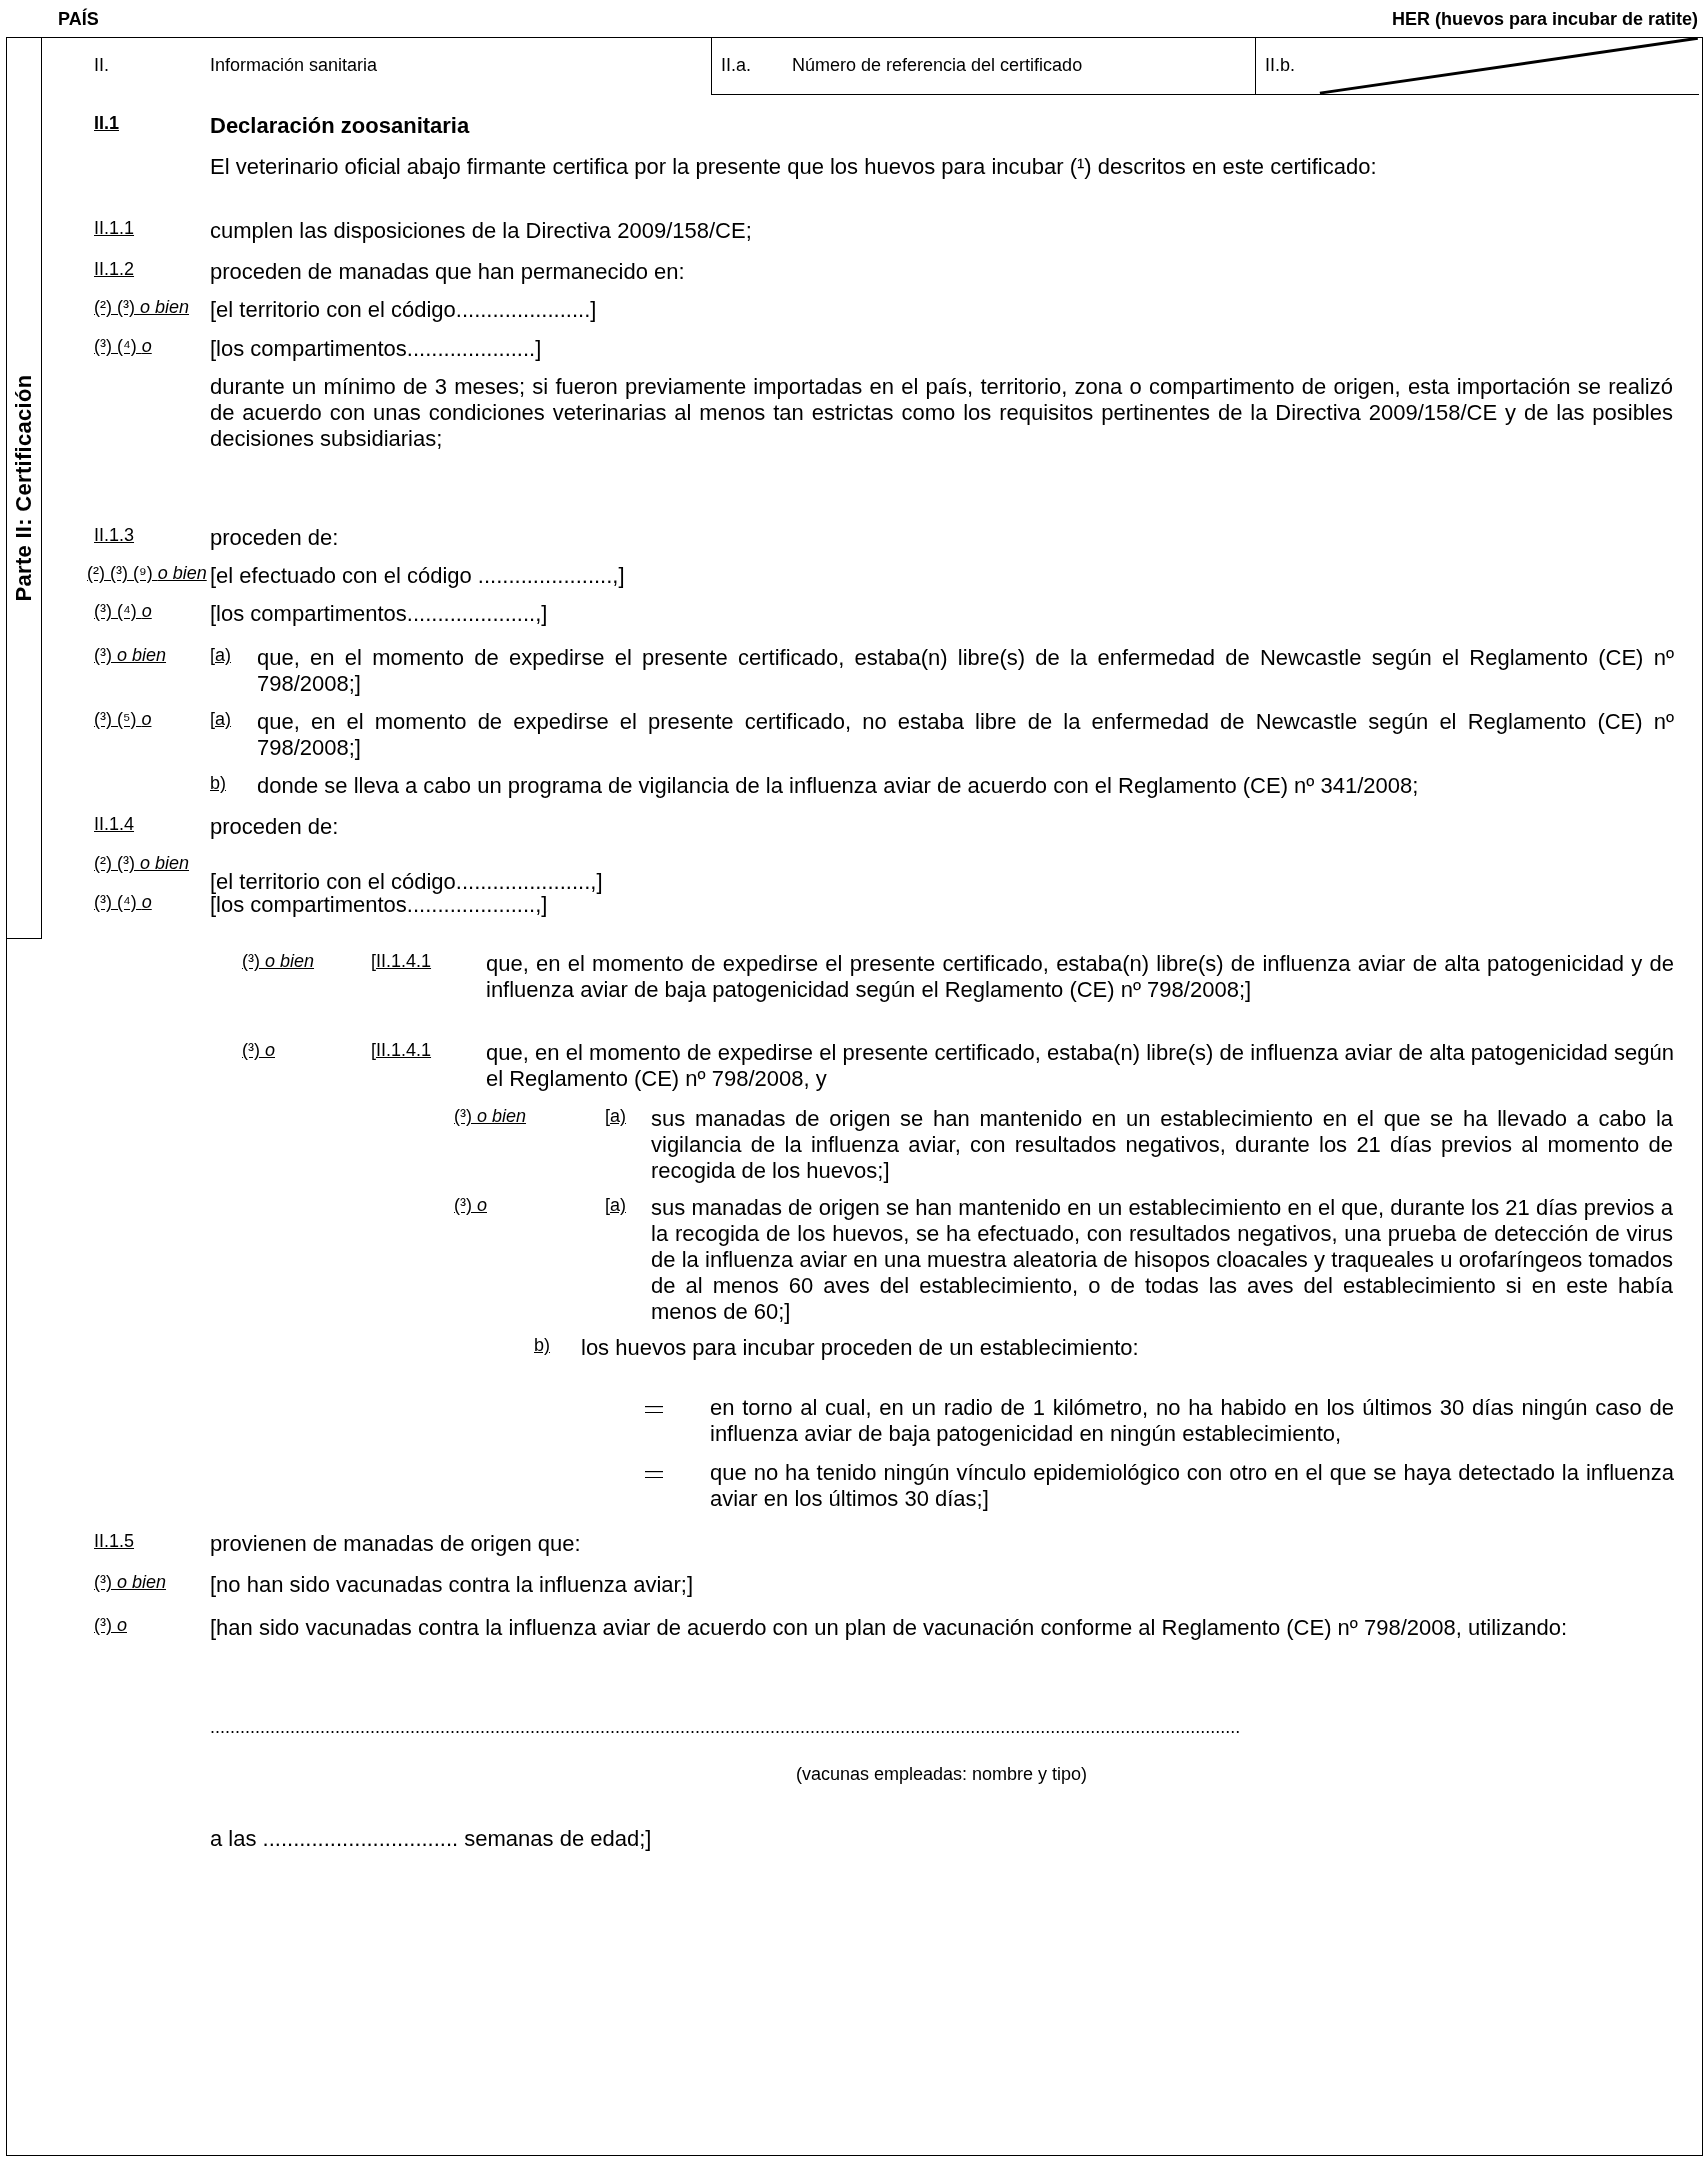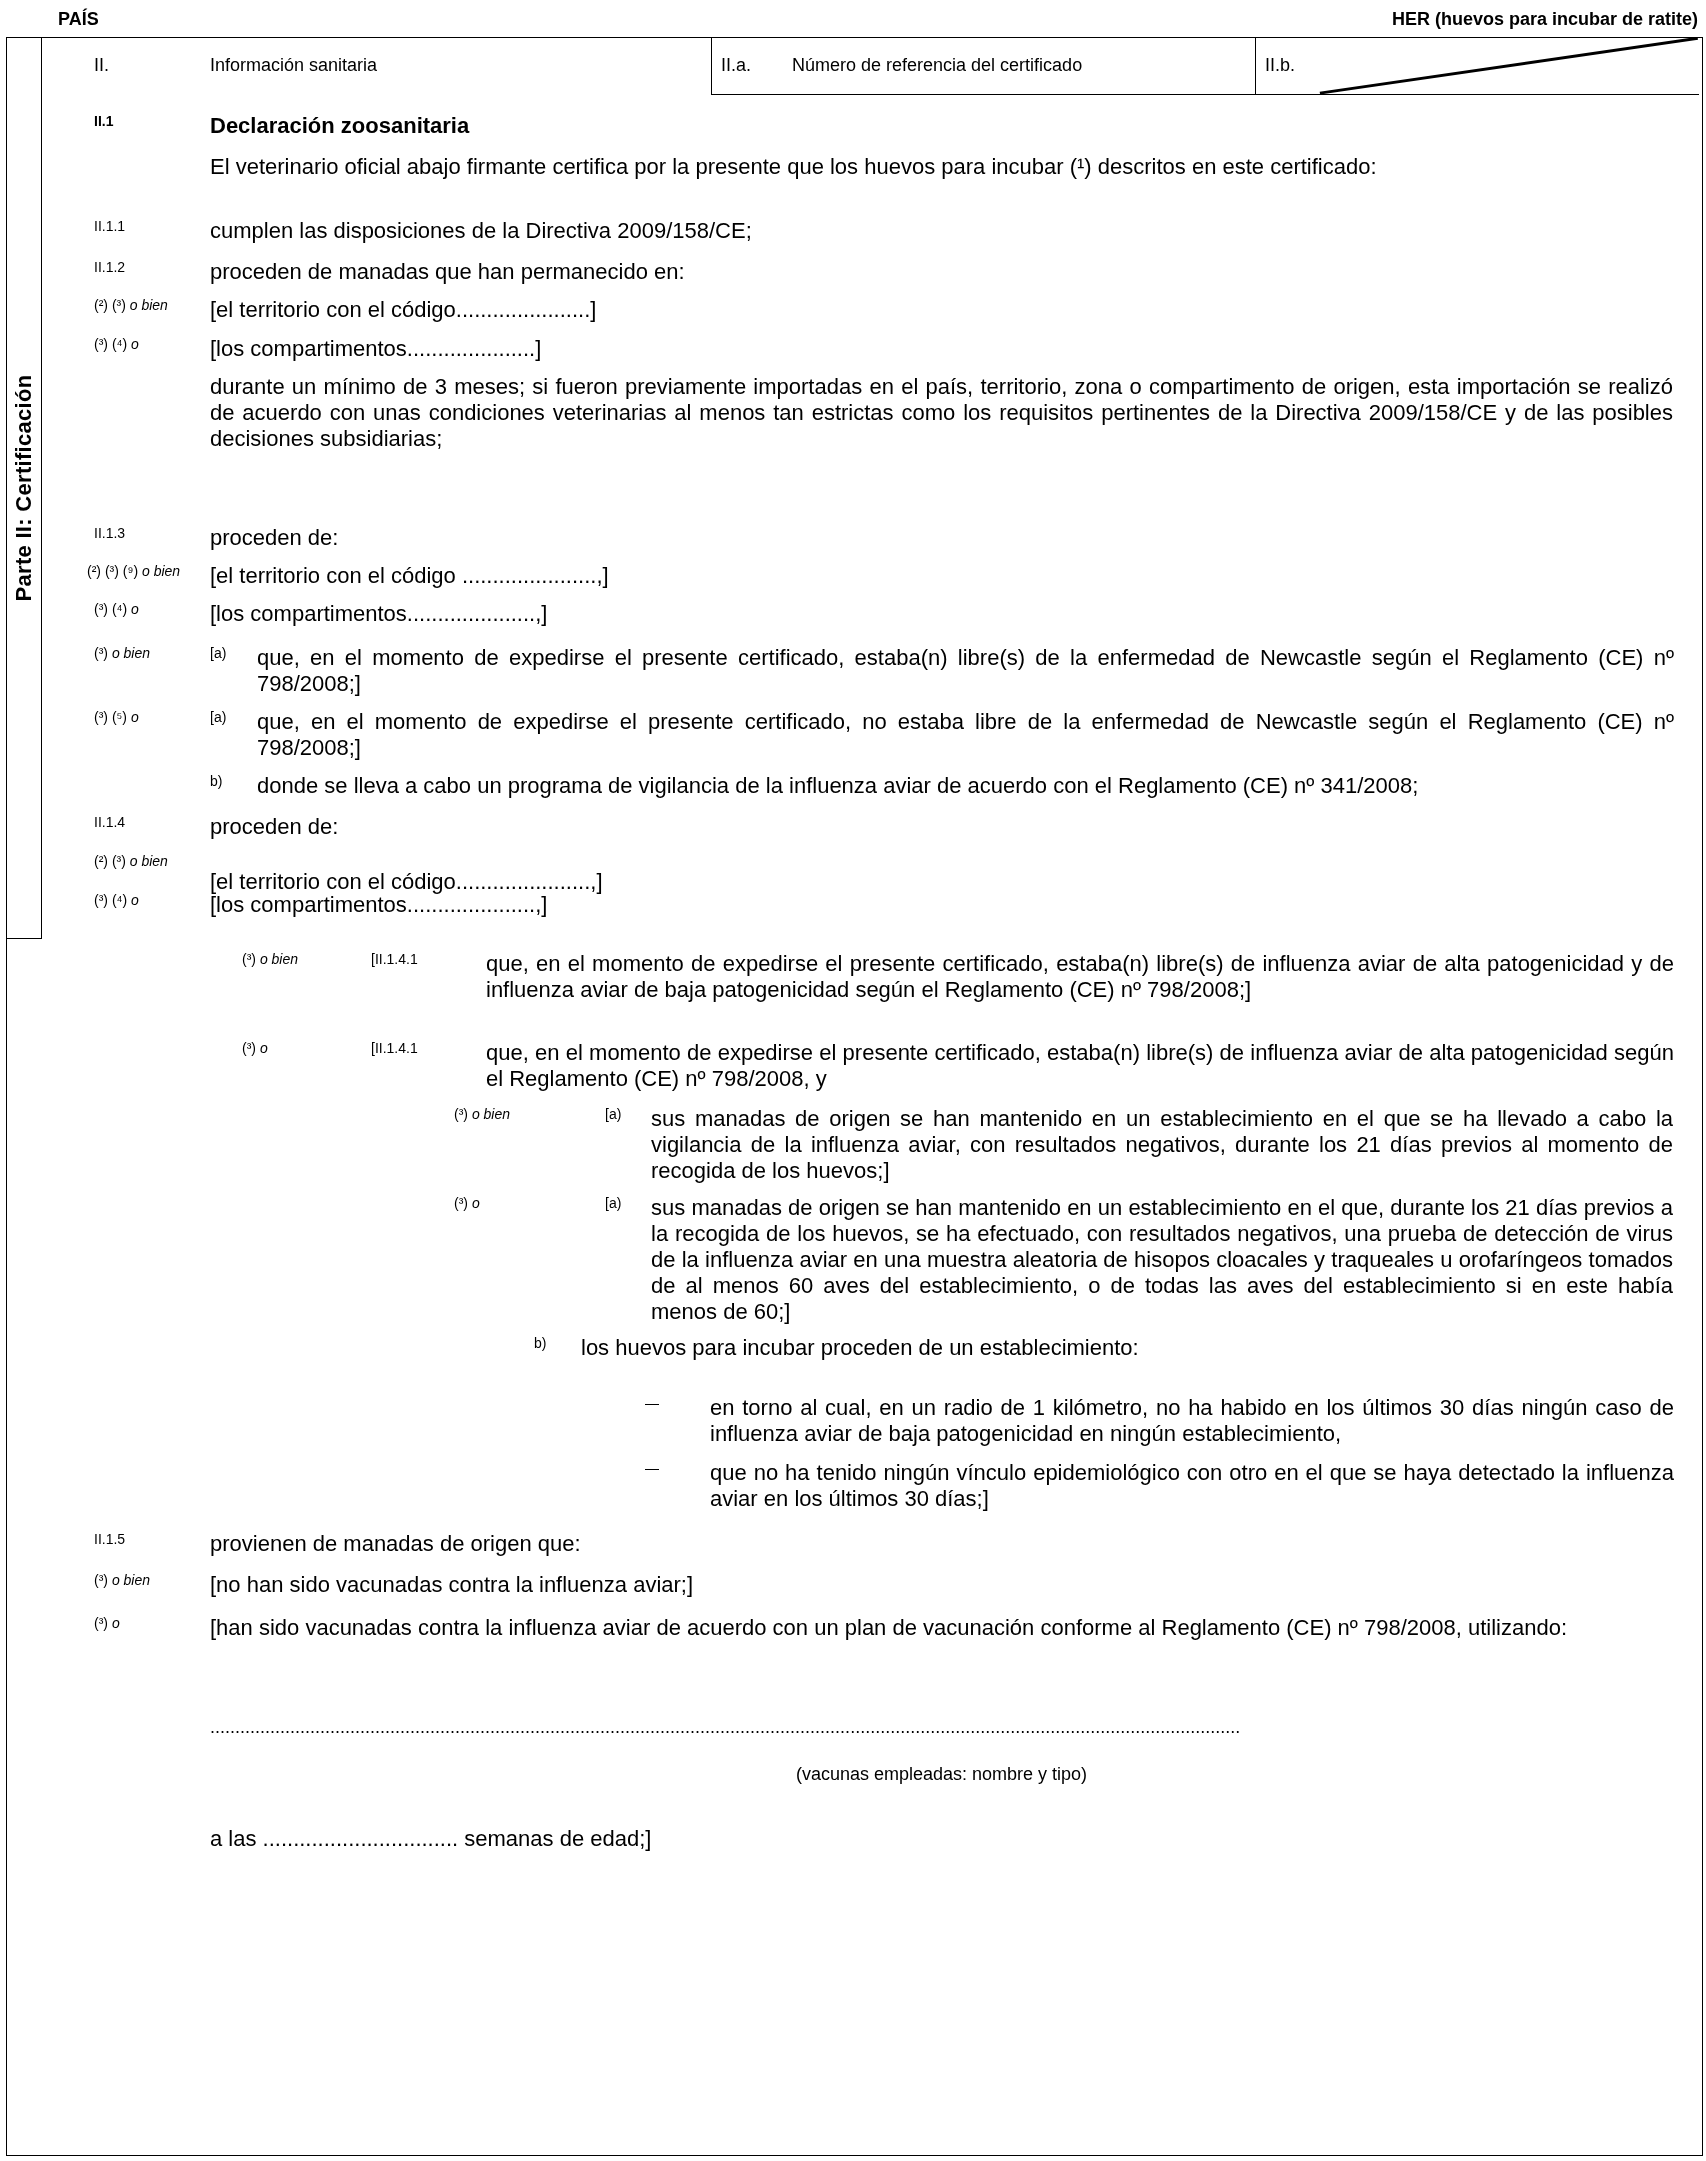--- a/index.html
+++ b/index.html
@@ -97,22 +97,23 @@
   .cell-IIb svg { position: absolute; left: 0; top: 0; }
 
   
   .row {
     position: absolute;
     left: 0;
     width: 1631px;
   }
   .lab {
     position: absolute;
-    font-size: 14px;
+    font-size: 18px;
     white-space: nowrap;
+    text-decoration: underline;
   }
   .bdy {
     position: absolute;
     font-size: 22px;
     line-height: 26px;
     text-align: justify;
     text-justify: inter-word;
   }
   .bdy.nojust { text-align: left; }
   .bold { font-weight: bold; }
@@ -195,21 +196,21 @@
     <div class="bdy" style="left:140px;top:0;width:1463px">durante un mínimo de 3 meses; si fueron previamente importadas en el país, territorio, zona o compartimento de origen, esta importación se realizó de acuerdo con unas condiciones veterinarias al menos tan estrictas como los requisitos pertinentes de la Directiva 2009/158/CE y de las posibles decisiones subsidiarias;</div>
   </div>
 
   <div class="row" style="top:488px">
     <div class="lab" style="left:24px;top:0">II.1.3</div>
     <div class="bdy nojust" style="left:140px;top:0;width:1463px">proceden de:</div>
   </div>
 
   <div class="row" style="top:526px">
     <div class="lab" style="left:17px;top:0"><span>(²) (³) (⁹) </span><em class="it">o bien</em></div>
-    <div class="bdy nojust" style="left:140px;top:0;width:1463px">[el territorio con el código ......................,]</div>
+    <div class="bdy nojust" style="left:140px;top:0;width:1463px">[el efectuado con el código ......................,]</div>
   </div>
 
   <div class="row" style="top:564px">
     <div class="lab" style="left:24px;top:0"><span>(³) (⁴) </span><em class="it">o</em></div>
     <div class="bdy nojust" style="left:140px;top:0;width:1463px">[los compartimentos.....................,]</div>
   </div>
 
   <div class="row" style="top:608px">
     <div class="lab" style="left:24px;top:0"><span>(³) </span><em class="it">o bien</em></div>
     <div class="lab" style="left:140px;top:0">[a)</div>

